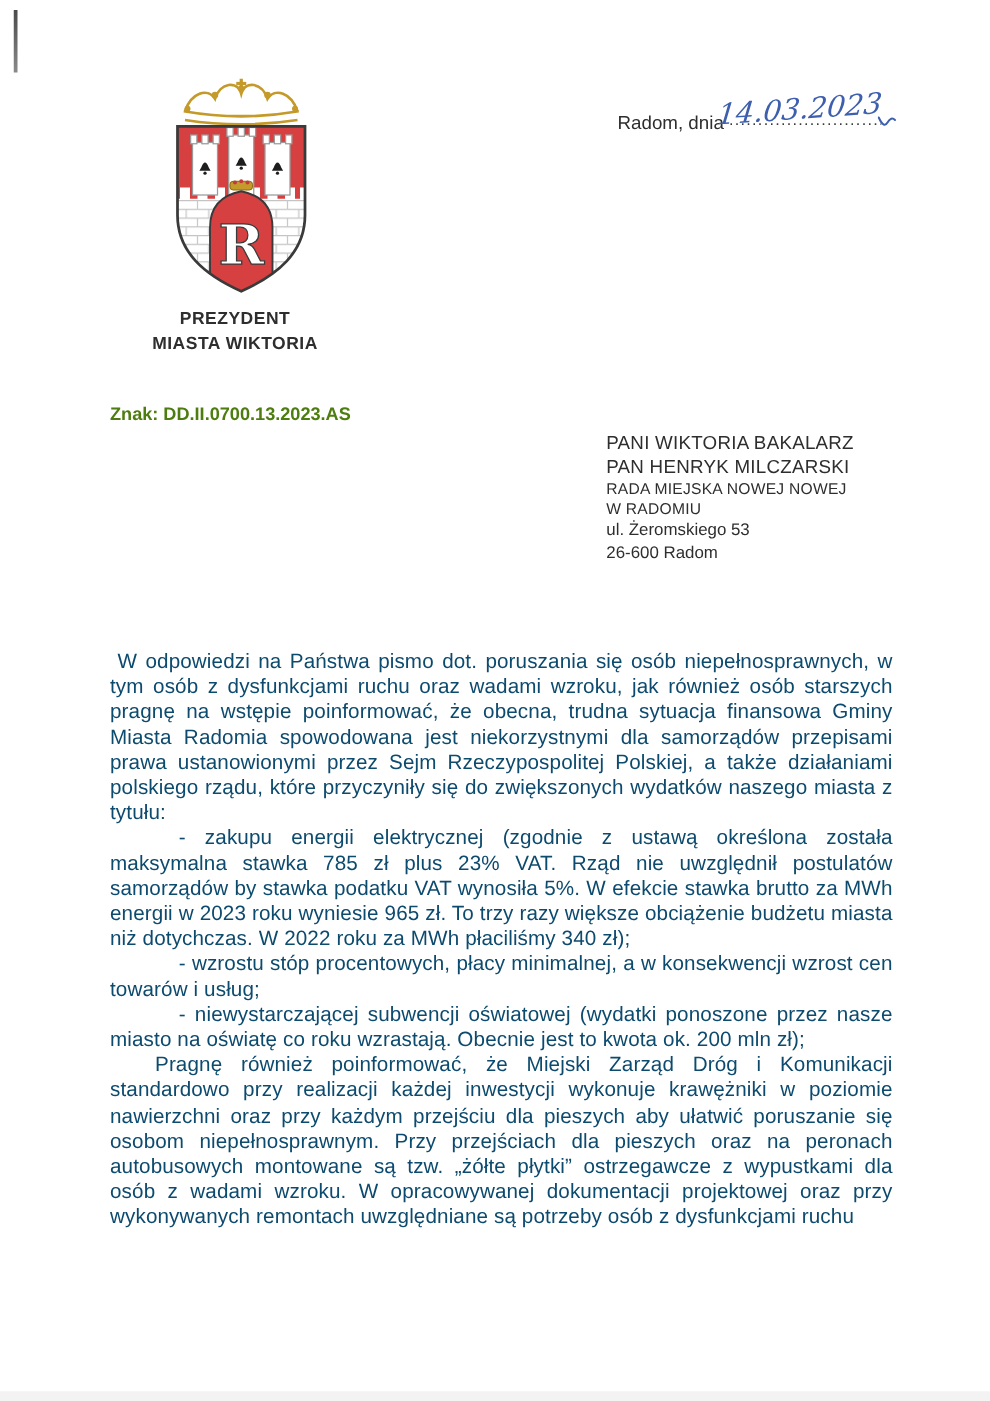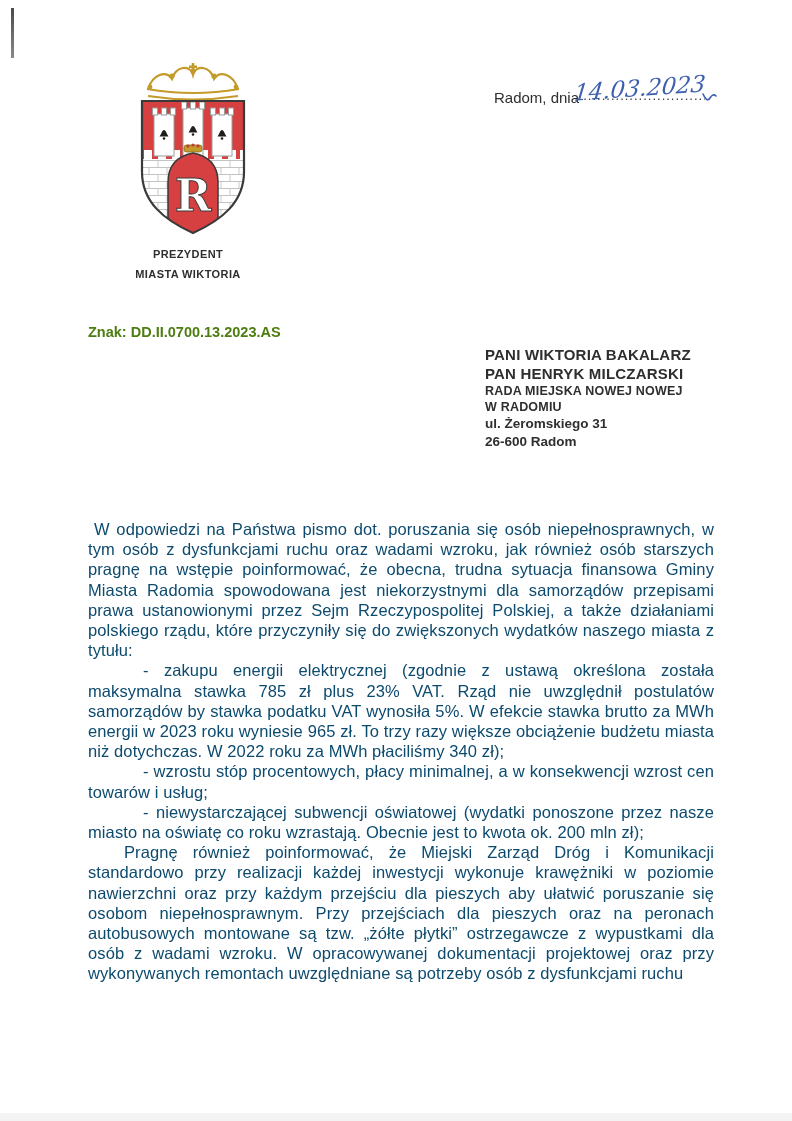--- a/index.html
+++ b/index.html
@@ -7,34 +7,34 @@
     position:relative;width:792px;height:1121px;background:#ffffff;
     font-family:"Liberation Sans",sans-serif;color:#2c2c2c;overflow:hidden;
   }
   
   .scan-artifact{position:absolute;left:11px;top:8px;width:3px;height:50px;
     background:linear-gradient(#4a4a4a,#8a8a8a);}
   
   .crest{position:absolute;left:131px;top:62px;width:124px;height:178px;}
   
   .office{position:absolute;left:92px;top:244px;width:192px;text-align:center;
-    font-weight:bold;font-size:11px;line-height:20px;letter-spacing:.4px;color:#2e2e2e;}
+    font-weight:bold;font-size:14px;line-height:20px;letter-spacing:.4px;color:#2e2e2e;}
   
   .dateline{position:absolute;left:494px;top:88px;font-size:15px;color:#2e2e2e;white-space:nowrap;}
   .dots{display:inline-block;width:122px;overflow:hidden;vertical-align:baseline;
     letter-spacing:1px;color:#3a3a3a;font-size:13px;}
   .handwriting{position:absolute;left:80px;top:-13px;font-family:"DejaVu Serif",serif;
     font-style:italic;font-size:23px;color:#3d5fae;transform:rotate(-4deg) skewX(-10deg);
     white-space:nowrap;}
   .flourish{position:absolute;left:208px;top:4px;}
   
   .reference{position:absolute;left:88px;top:324px;font-size:14.5px;color:#4d7c0f;font-weight:bold;}
   
   .recipient{position:absolute;left:485px;top:345px;color:#2e2e2e;}
-  .recipient div{white-space:nowrap;font-weight:bold;}
+  .recipient div{white-space:nowrap;font-weight:normal;}
   .r-name{font-size:15px;line-height:19px;letter-spacing:.2px;}
   .r-org{font-size:12.5px;line-height:16px;letter-spacing:.2px;}
   .r-addr{font-size:13.5px;line-height:17.5px;}
   
   .letter-body{position:absolute;left:88px;top:519px;width:626px;
     font-size:16.5px;line-height:20.2px;letter-spacing:.1px;color:#0c4a6e;
     text-align:justify;}
   .letter-body p{margin:0;}
   .p-first{text-indent:6px;}
   .p-item{text-indent:55px;}
@@ -154,21 +154,21 @@
     </span>
   </div>
 
   <div class="reference">Znak: DD.II.0700.13.2023.AS</div>
 
   <div class="recipient">
     <div class="r-name">PANI WIKTORIA BAKALARZ</div>
     <div class="r-name">PAN HENRYK MILCZARSKI</div>
     <div class="r-org">RADA MIEJSKA NOWEJ NOWEJ</div>
     <div class="r-org">W RADOMIU</div>
-    <div class="r-addr">ul. Żeromskiego 31</div>
+    <div class="r-addr">ul. Żeromskiego 53</div>
     <div class="r-addr">26-600 Radom</div>
   </div>
 
   <div class="letter-body">
     <p class="p-first">W odpowiedzi na Państwa pismo dot. poruszania się osób niepełnosprawnych, w tym osób z dysfunkcjami ruchu oraz wadami wzroku, jak również osób starszych pragnę na wstępie poinformować, że obecna, trudna sytuacja finansowa Gminy Miasta Radomia spowodowana jest niekorzystnymi dla samorządów przepisami prawa ustanowionymi przez Sejm Rzeczypospolitej Polskiej, a także działaniami polskiego rządu, które przyczyniły się do zwiększonych wydatków naszego miasta z tytułu:</p>
     <p class="p-item">- zakupu energii elektrycznej (zgodnie z ustawą określona została maksymalna stawka 785 zł plus 23% VAT. Rząd nie uwzględnił postulatów samorządów by stawka podatku VAT wynosiła 5%. W efekcie stawka brutto za MWh energii w 2023 roku wyniesie 965 zł. To trzy razy większe obciążenie budżetu miasta niż dotychczas. W 2022 roku za MWh płaciliśmy 340 zł);</p>
     <p class="p-item">- wzrostu stóp procentowych, płacy minimalnej, a w konsekwencji wzrost cen towarów i usług;</p>
     <p class="p-item">- niewystarczającej subwencji oświatowej (wydatki ponoszone przez nasze miasto na oświatę co roku wzrastają. Obecnie jest to kwota ok. 200 mln zł);</p>
     <p class="p-indent">Pragnę również poinformować, że Miejski Zarząd Dróg i Komunikacji standardowo przy realizacji każdej inwestycji wykonuje krawężniki w poziomie nawierzchni oraz przy każdym przejściu dla pieszych aby ułatwić poruszanie się osobom niepełnosprawnym. Przy przejściach dla pieszych oraz na peronach autobusowych montowane są tzw. „żółte płytki” ostrzegawcze z wypustkami dla osób z wadami wzroku. W opracowywanej dokumentacji projektowej oraz przy wykonywanych remontach uwzględniane są potrzeby osób z dysfunkcjami ruchu</p>
   </div>

